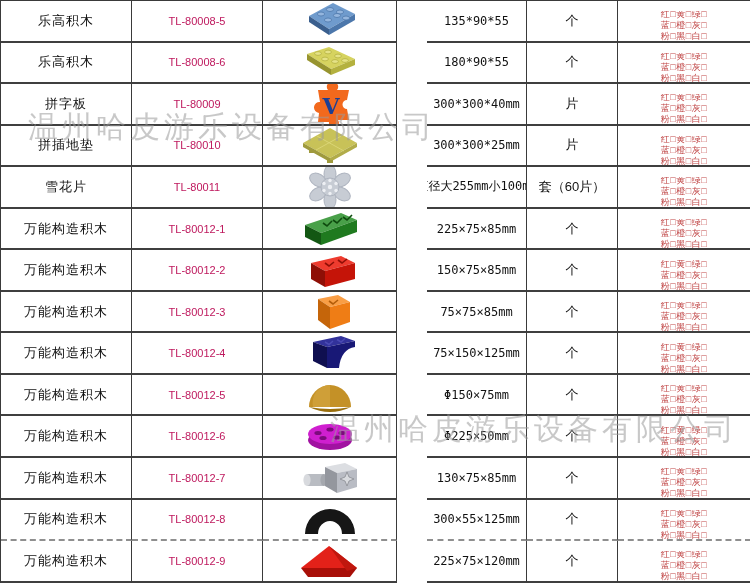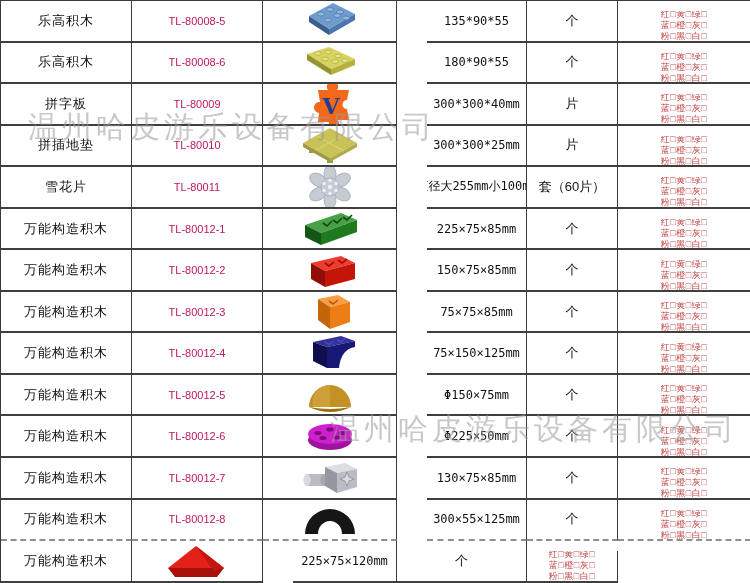--- a/index.html
+++ b/index.html
@@ -347,20 +347,21 @@
       </svg>
     </div>
     <div class="cell c-dims dashed">300×55×125mm</div>
     <div class="cell c-unit dashed">个</div>
     <div class="cell c-colors dashed">
       <span>红□黄□绿□</span>
       <span>蓝□橙□灰□</span>
       <span>粉□黑□白□</span>
     </div>
     <div class="cell c-name">万能构造积木</div>
+    <div class="cell c-model">TL-80012-9</div>
     <div class="cell c-image">
       <svg class="product-svg" viewBox="0 0 66 46">
         <use href="#icon-wedge-red"></use>
       </svg>
     </div>
     <div class="cell c-dims">225×75×120mm</div>
     <div class="cell c-unit">个</div>
     <div class="cell c-colors">
       <span>红□黄□绿□</span>
       <span>蓝□橙□灰□</span>

